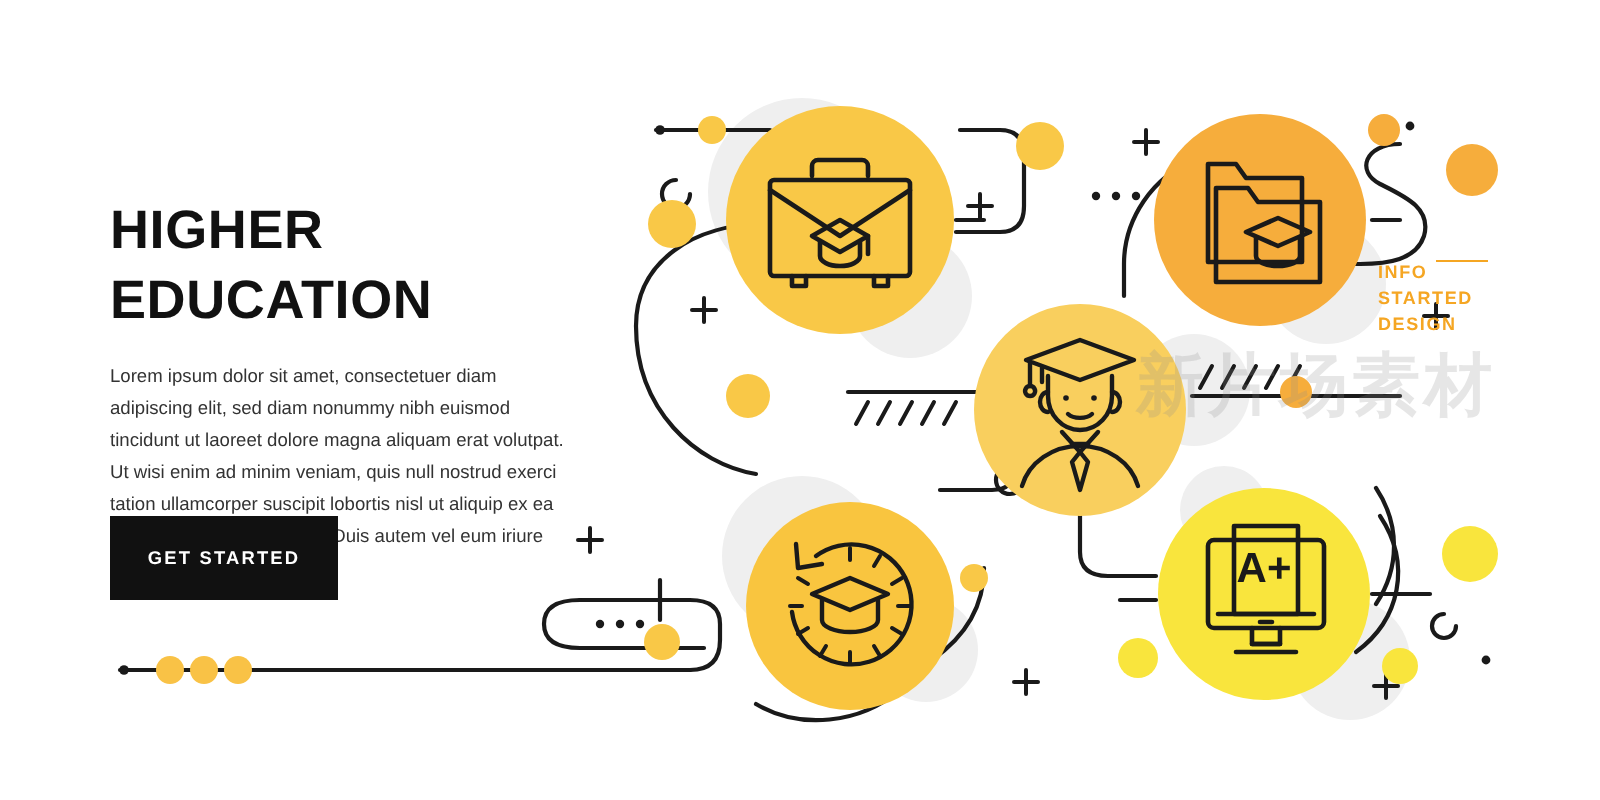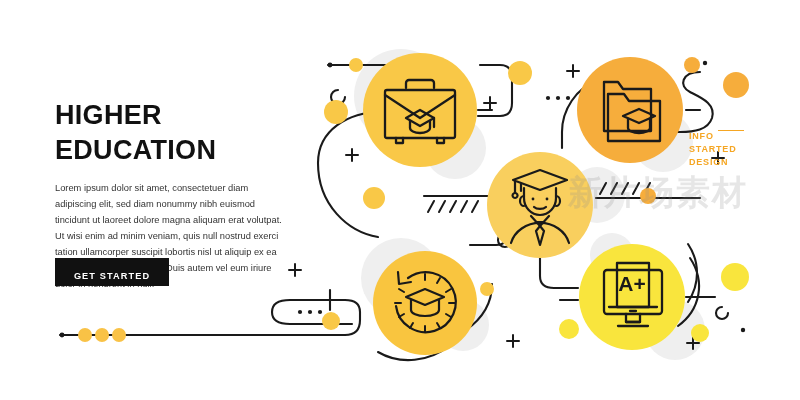--- a/index.html
+++ b/index.html
@@ -42,21 +42,21 @@
     line-height: 1.72;
     color: #333333;
     margin: 0;
     width: 236px;
   }
   .cta-button {
     position: absolute;
     left: 55px;
     top: 258px;
     width: 114px;
-    height: 28px;
+    height: 42px;
     background: #111111;
     color: #ffffff;
     border: none;
     font-family: "Liberation Sans", sans-serif;
     font-size: 9.2px;
     font-weight: bold;
     letter-spacing: 1.1px;
     cursor: pointer;
     padding: 13px;
   }

